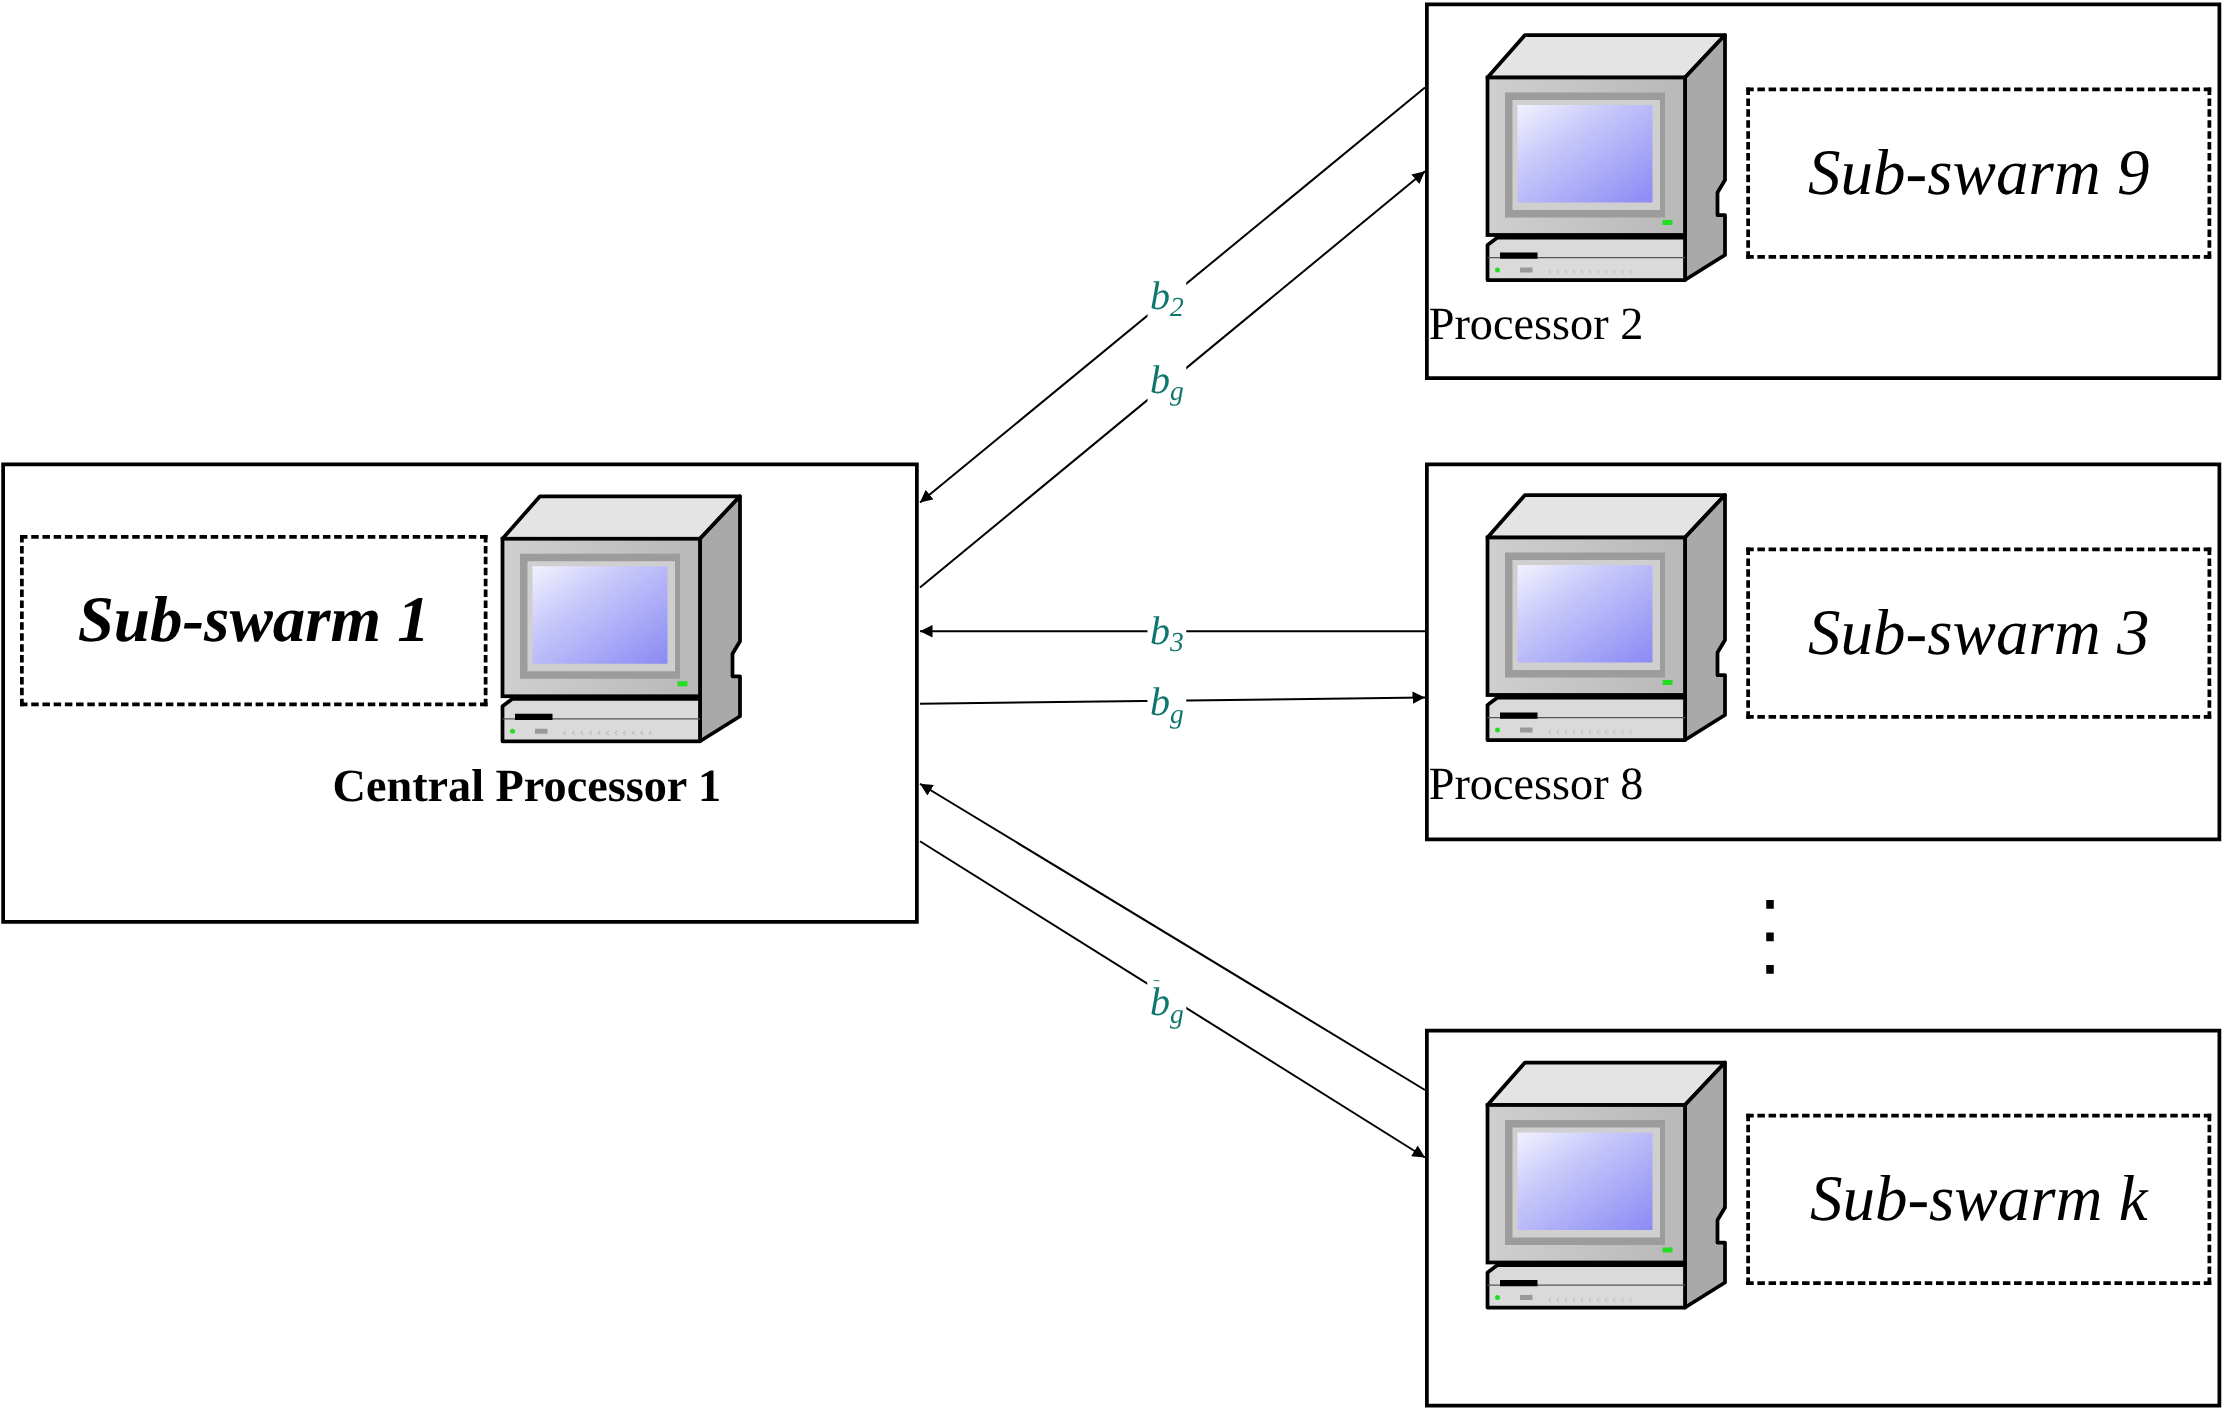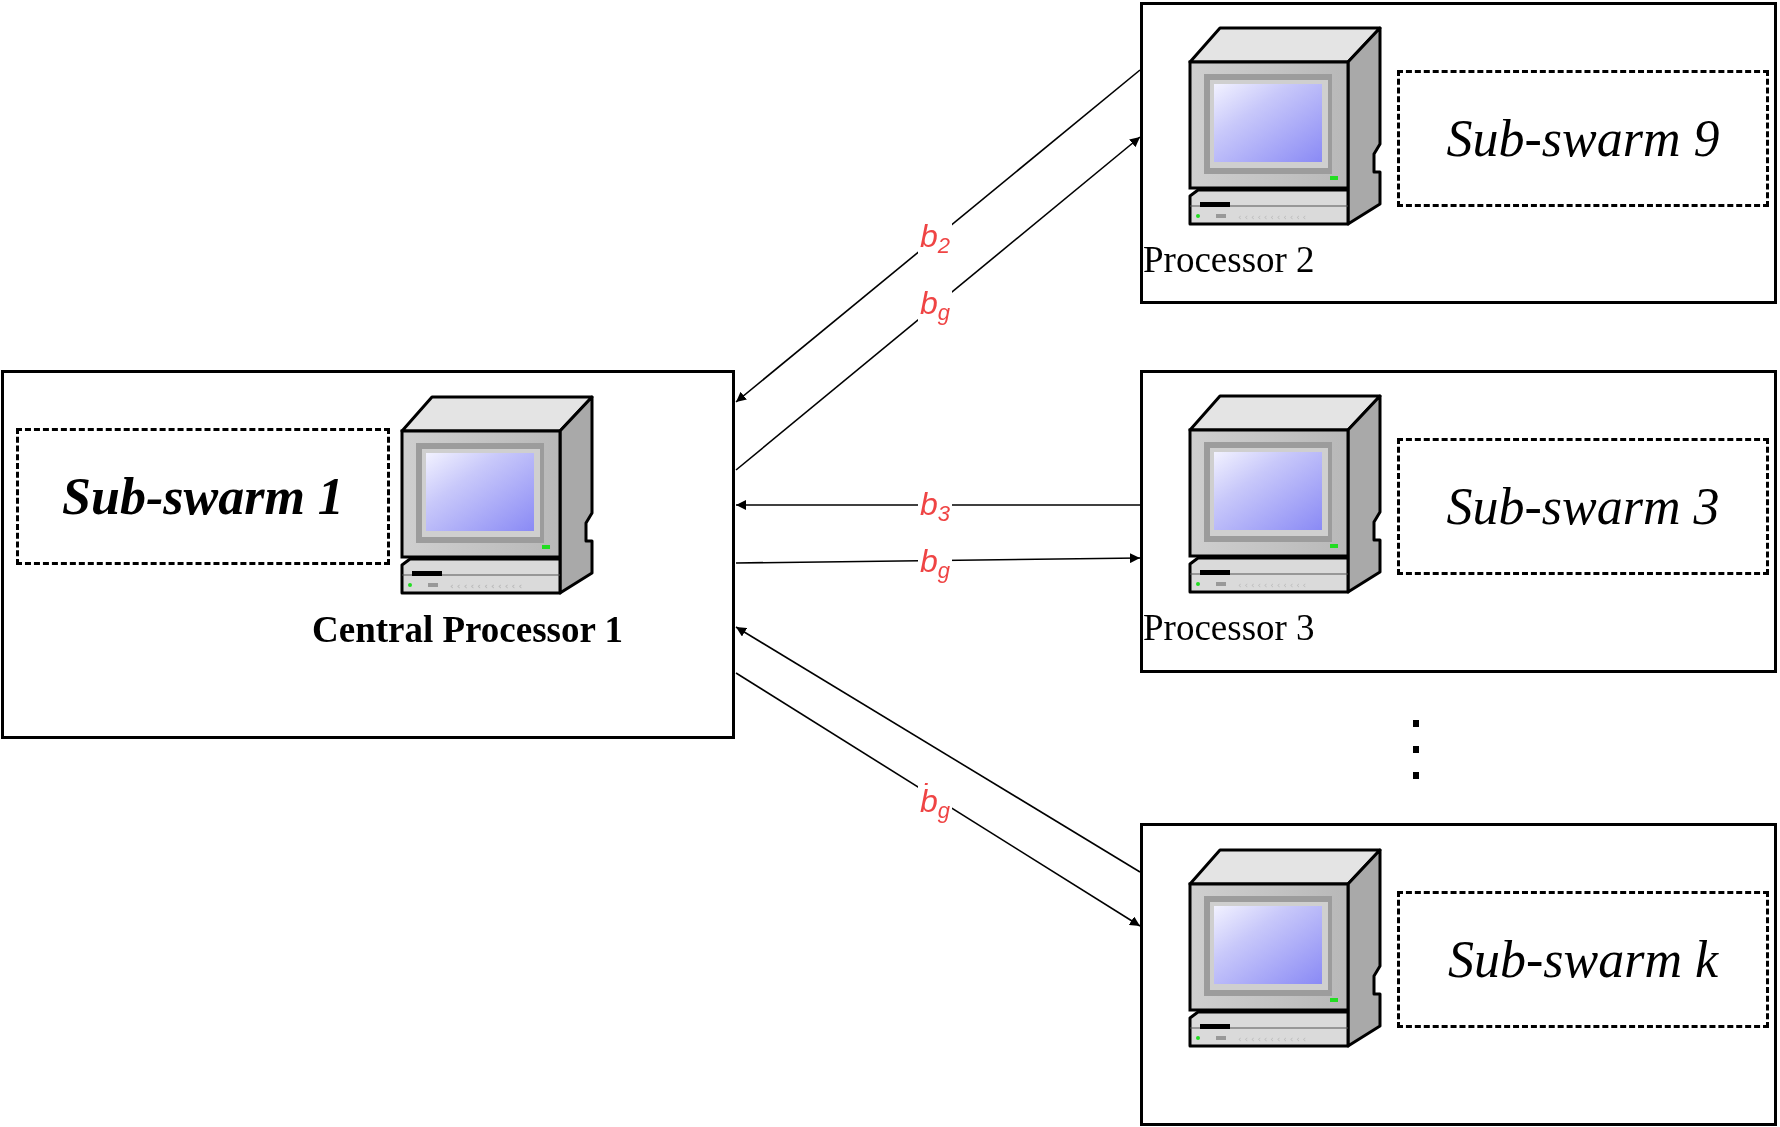--- a/index.html
+++ b/index.html
@@ -3,21 +3,21 @@
 <meta charset="utf-8">
 <style>
   html, body { margin: 0; padding: 0; background: #ffffff; }
   body { width: 1780px; height: 1127px; position: relative; overflow: hidden; font-family: "Liberation Serif", serif; }
   #canvas { position: absolute; left: 0; top: 0; }
   .box { position: absolute; border: 3px solid #000; box-sizing: border-box; background: #fff; }
   .dash { position: absolute; border: 3px dashed #000; box-sizing: border-box; display: flex; align-items: center; justify-content: center; }
   .swarm-label { font-family: "Liberation Serif", serif; font-style: italic; font-size: 52px; color: #000; white-space: nowrap; }
   .proc-label { position: absolute; font-family: "Liberation Serif", serif; font-size: 37px; color: #000; white-space: nowrap; line-height: 1; }
   .icon { position: absolute; width: 194px; height: 200px; }
-  .edge-label { position: absolute; font-family: Liberation Sans, sans-serif; font-style: italic; font-size: 32px; color: #ef4444; background: #fff; padding: 0 2px; line-height: 1; }
+  .edge-label { position: absolute; font-family: Liberation Serif, serif; font-style: italic; font-size: 32px; color: #0f766e; background: #fff; padding: 0 2px; line-height: 1; }
   .edge-label sub { font-size: 22px; vertical-align: -6px; font-style: italic; }
   .dot { position: absolute; width: 6px; height: 7px; background: #000; }
 </style>
 </head>
 <body>
 
 <svg id="canvas" width="1780" height="1127">
   <defs>
     <marker id="arrow" viewBox="0 0 10 10" refX="10" refY="5" markerWidth="10" markerHeight="10" markerUnits="userSpaceOnUse" orient="auto">
       <path d="M0,0 L10,5 L0,10 z" fill="#000"></path>
@@ -69,41 +69,41 @@
   <line x1="736" y1="673" x2="1140" y2="926" stroke="#000" stroke-width="1.6" marker-end="url(#arrow)"></line>
 </svg>
 
 <div class="box" style="left:1px; top:370px; width:734px; height:369px;font-weight:bold;">
   <div class="dash" style="left:12px; top:55px; width:374px; height:137px;">
     <span class="swarm-label">Sub-swarm 1</span>
   </div>
   <svg class="icon" style="left:396px; top:22px;">
       <use href="#computer"></use>
     </svg>
-  <span class="proc-label" style="left:262px; top:238px;margin-left:46px;">Central Processor 1</span>
+  <span class="proc-label" style="left:262px; top:238px;">Central Processor 1</span>
 </div>
 
 <div class="box" style="left:1140px; top:2px; width:637px; height:302px;">
   <svg class="icon" style="left:45px; top:21px;">
       <use href="#computer"></use>
     </svg>
   <div class="dash" style="left:254px; top:65px; width:372px; height:137px;">
     <span class="swarm-label">Sub-swarm 9</span>
   </div>
   <span class="proc-label" style="left:0px; top:236px;">Processor 2</span>
 </div>
 
 <div class="box" style="left:1140px; top:370px; width:637px; height:303px;">
   <svg class="icon" style="left:45px; top:21px;">
       <use href="#computer"></use>
     </svg>
   <div class="dash" style="left:254px; top:65px; width:372px; height:137px;">
     <span class="swarm-label">Sub-swarm 3</span>
   </div>
-  <span class="proc-label" style="left:0px; top:236px;">Processor 3</span>
+  <span class="proc-label" style="left:0px; top:236px;">Processor 8</span>
 </div>
 
 <div>
   <div class="dot" style="left:1413px; top:720px;"></div>
   <div class="dot" style="left:1413px; top:746px;"></div>
   <div class="dot" style="left:1413px; top:772px;"></div>
 </div>
 
 <div class="box" style="left:1140px; top:823px; width:637px; height:303px;">
   <svg class="icon" style="left:45px; top:22px;">

